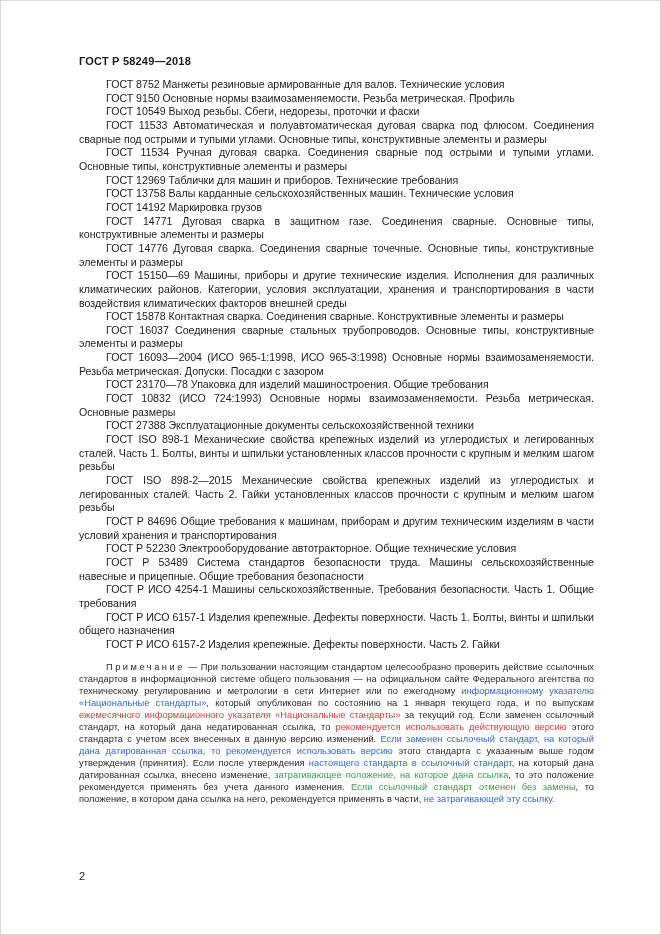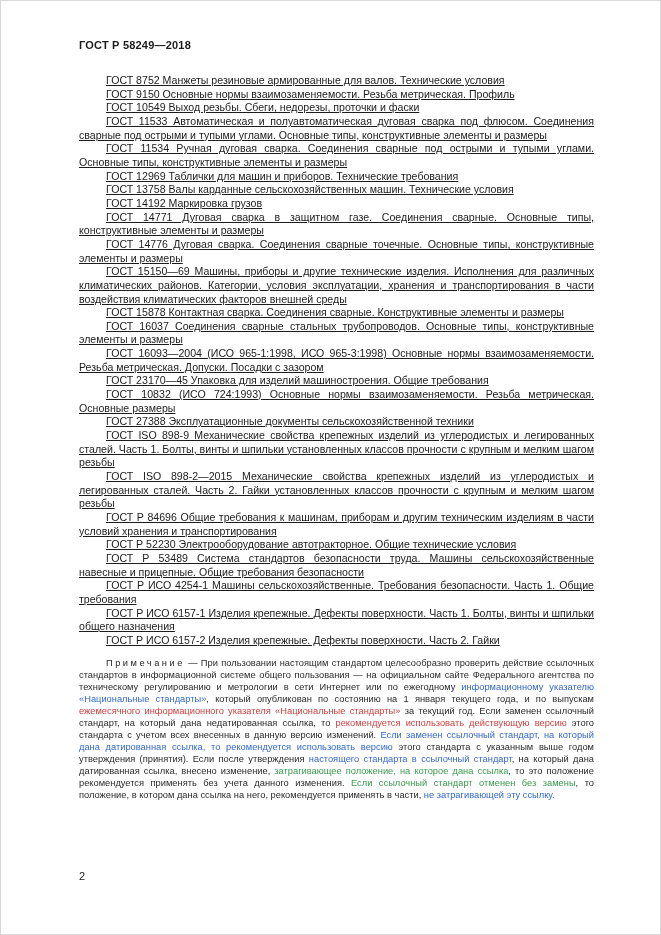--- a/index.html
+++ b/index.html
@@ -6,34 +6,33 @@
     margin: 0;
     padding: 0;
     background: #ececec;
   }
   .sheet {
     position: relative;
     width: 661px;
     height: 935px;
     background: #ffffff;
     box-sizing: border-box;
-    padding: 38px 66px 0 78px;
+    padding: 54px 66px 0 78px;
     font-family: "Liberation Sans", sans-serif;
     color: #1c1c1c;
     overflow: hidden;
     border: 1px solid #d9d9d9;
   }
   .doc-code {
     font-weight: bold;
     font-size: 11px;
     letter-spacing: 0.2px;
   }
   .standards {
-    margin-top: 23px;
-    text-decoration: underline;
+    margin-top: 11px;
   }
   .std {
     margin: 0;
     font-size: 10.6px;
     line-height: 13.65px;
     text-indent: 27px;
     text-align: justify;
   }
   .note {
     font-size: 9.3px;
@@ -66,24 +65,24 @@
       <p class="std">ГОСТ 11534 Ручная дуговая сварка. Соединения сварные под острыми и тупыми углами. Основные типы, конструктивные элементы и размеры</p>
       <p class="std">ГОСТ 12969 Таблички для машин и приборов. Технические требования</p>
       <p class="std">ГОСТ 13758 Валы карданные сельскохозяйственных машин. Технические условия</p>
       <p class="std">ГОСТ 14192 Маркировка грузов</p>
       <p class="std">ГОСТ 14771 Дуговая сварка в защитном газе. Соединения сварные. Основные типы, конструктивные элементы и размеры</p>
       <p class="std">ГОСТ 14776 Дуговая сварка. Соединения сварные точечные. Основные типы, конструктивные элементы и размеры</p>
       <p class="std">ГОСТ 15150—69 Машины, приборы и другие технические изделия. Исполнения для различных климатических районов. Категории, условия эксплуатации, хранения и транспортирования в части воздействия климатических факторов внешней среды</p>
       <p class="std">ГОСТ 15878 Контактная сварка. Соединения сварные. Конструктивные элементы и размеры</p>
       <p class="std">ГОСТ 16037 Соединения сварные стальных трубопроводов. Основные типы, конструктивные элементы и размеры</p>
       <p class="std">ГОСТ 16093—2004 (ИСО 965-1:1998, ИСО 965-3:1998) Основные нормы взаимозаменяемости. Резьба метрическая. Допуски. Посадки с зазором</p>
-      <p class="std">ГОСТ 23170—45 Упаковка для изделий машиностроения. Общие требования</p>
+      <p class="std">ГОСТ 23170—78 Упаковка для изделий машиностроения. Общие требования</p>
       <p class="std">ГОСТ 10832 (ИСО 724:1993) Основные нормы взаимозаменяемости. Резьба метрическая. Основные размеры</p>
       <p class="std">ГОСТ 27388 Эксплуатационные документы сельскохозяйственной техники</p>
-      <p class="std">ГОСТ ISO 898-9 Механические свойства крепежных изделий из углеродистых и легированных сталей. Часть 1. Болты, винты и шпильки установленных классов прочности с крупным и мелким шагом резьбы</p>
+      <p class="std">ГОСТ ISO 898-1 Механические свойства крепежных изделий из углеродистых и легированных сталей. Часть 1. Болты, винты и шпильки установленных классов прочности с крупным и мелким шагом резьбы</p>
       <p class="std">ГОСТ ISO 898-2—2015 Механические свойства крепежных изделий из углеродистых и легированных сталей. Часть 2. Гайки установленных классов прочности с крупным и мелким шагом резьбы</p>
       <p class="std">ГОСТ Р 84696 Общие требования к машинам, приборам и другим техническим изделиям в части условий хранения и транспортирования</p>
       <p class="std">ГОСТ Р 52230 Электрооборудование автотракторное. Общие технические условия</p>
       <p class="std">ГОСТ Р 53489 Система стандартов безопасности труда. Машины сельскохозяйственные навесные и прицепные. Общие требования безопасности</p>
       <p class="std">ГОСТ Р ИСО 4254-1 Машины сельскохозяйственные. Требования безопасности. Часть 1. Общие требования</p>
       <p class="std">ГОСТ Р ИСО 6157-1 Изделия крепежные. Дефекты поверхности. Часть 1. Болты, винты и шпильки общего назначения</p>
       <p class="std">ГОСТ Р ИСО 6157-2 Изделия крепежные. Дефекты поверхности. Часть 2. Гайки</p>
     </div>
 
   <p class="note"><span class="note-label">Примечание</span><span style="color: rgb(42, 42, 42);"> — При пользовании настоящим стандартом целесообразно проверить действие ссылочных стандартов в информационной системе общего пользования — на официальном сайте Федерального агентства по техническому регулированию и метрологии в сети Интернет или по ежегодному </span><span style="color: rgb(52, 104, 200);">информационному указателю «Национальные стандарты»</span><span style="color: rgb(42, 42, 42);">, который опубликован по состоянию на 1 января текущего года, и по выпускам </span><span style="color: rgb(207, 64, 64);">ежемесячного информационного указателя «Национальные стандарты»</span><span style="color: rgb(42, 42, 42);"> за текущий год. Если заменен ссылочный стандарт, на который дана недатированная ссылка, то </span><span style="color: rgb(207, 64, 64);">рекомендуется использовать действующую версию</span><span style="color: rgb(42, 42, 42);"> этого стандарта с учетом всех внесенных в данную версию изменений. </span><span style="color: rgb(52, 104, 200);">Если заменен ссылочный стандарт, на который дана датированная ссылка, то рекомендуется использовать версию</span><span style="color: rgb(42, 42, 42);"> этого стандарта с указанным выше годом утверждения (принятия). Если после утверждения </span><span style="color: rgb(52, 104, 200);">настоящего стандарта в ссылочный стандарт</span><span style="color: rgb(42, 42, 42);">, на который дана датированная ссылка, внесено изменение, </span><span style="color: rgb(58, 154, 79);">затрагивающее положение, на которое дана ссылка</span><span style="color: rgb(42, 42, 42);">, то это положение рекомендуется применять без учета данного изменения. </span><span style="color: rgb(58, 154, 79);">Если ссылочный стандарт отменен без замены</span><span style="color: rgb(42, 42, 42);">, то положение, в котором дана ссылка на него, рекомендуется применять в части, </span><span style="color: rgb(52, 104, 200);">не затрагивающей эту ссылку.</span></p>

